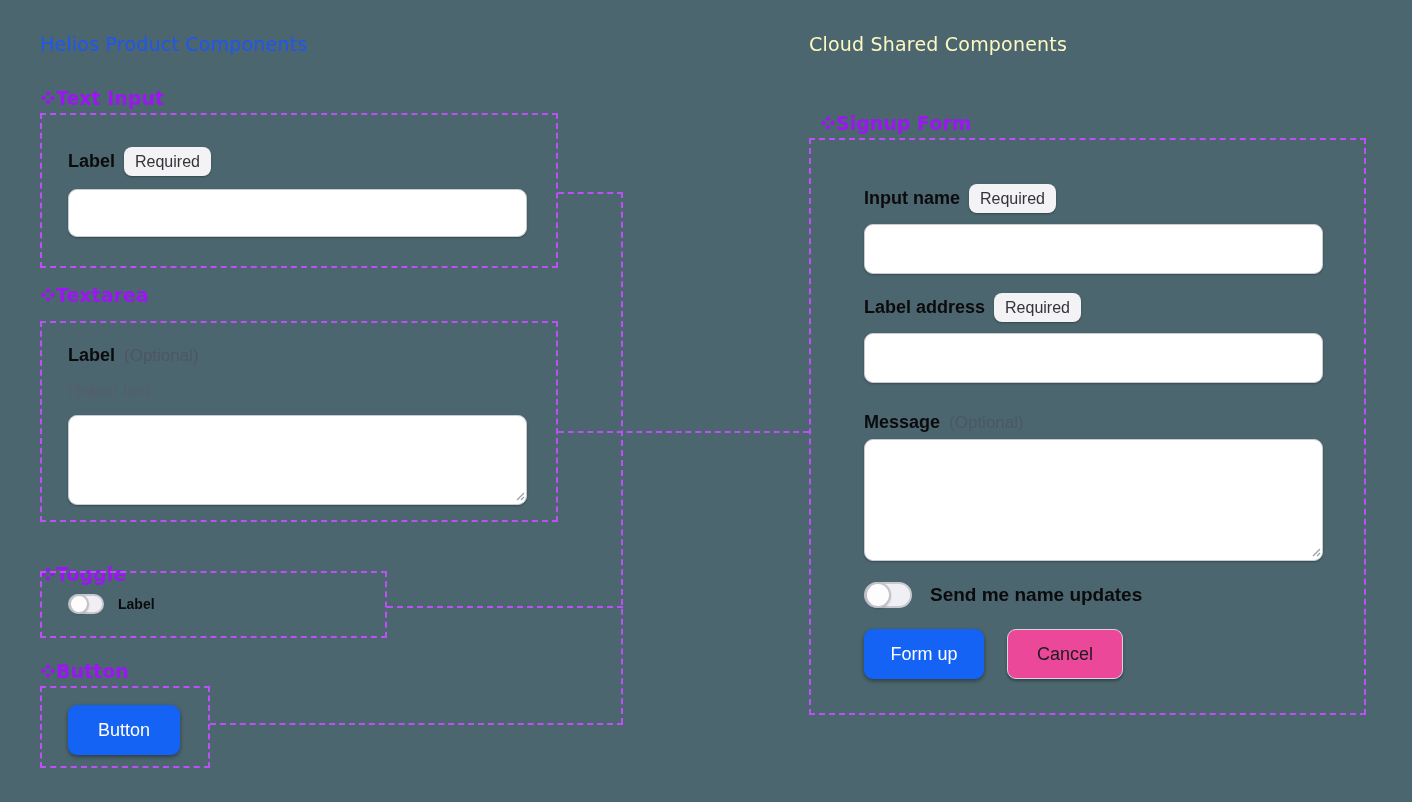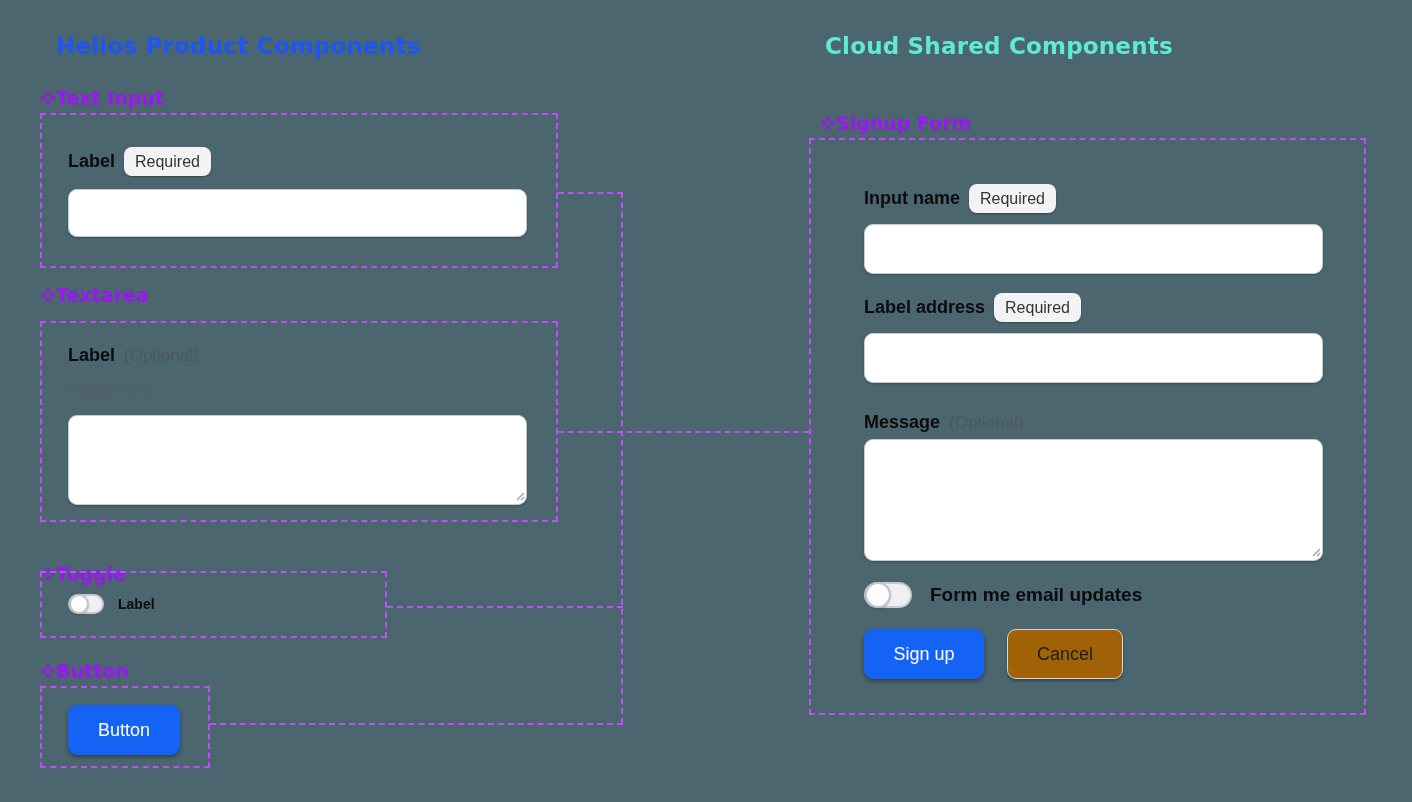--- a/index.html
+++ b/index.html
@@ -18,24 +18,24 @@
 
   
   .conn{position:absolute;pointer-events:none;}
   .conn-h{border-top:2px dashed var(--frame);height:0;}
   .conn-v{border-left:2px dashed var(--frame);width:0;}
 
   
   .page-title{
     position:absolute;
     font-family:"DejaVu Sans","Liberation Sans",sans-serif;
-    font-size:23px;font-weight:700;letter-spacing:.2px;white-space:nowrap;margin-left:16px;
+    font-size:19px;font-weight:400;letter-spacing:.2px;white-space:nowrap;
   }
   .title-blue{color:var(--blue-title);}
-  .title-dark{color:#5eead4;}
+  .title-dark{color:#fef9c3;}
 
   
   .sec-header{
     position:absolute;display:flex;align-items:center;
     color:var(--purple);font-family:"DejaVu Sans","Liberation Sans",sans-serif;
     font-size:19px;font-weight:700;white-space:nowrap;
   }
   .sec-header svg{flex:0 0 auto;}
 
   
@@ -74,21 +74,21 @@
   .track-lg{width:48px;height:26px;}
   .knob-lg{width:26px;height:26px;}
 
   .btn{
     position:absolute;display:flex;align-items:center;justify-content:center;
     border-radius:9px;font-size:18px;cursor:pointer;border:none;
     font-family:"Liberation Sans",sans-serif;white-space:nowrap;
   }
   .btn-primary{background:var(--btn-blue);color:#fff;box-shadow:0 2px 4px rgba(0,0,10,.4);}
   .btn-secondary{
-    background:#a16207;color:#1b1b20;border:1.5px solid #D5D5DB;
+    background:#ec4899;color:#1b1b20;border:1.5px solid #D5D5DB;
     box-shadow:0 2px 3px rgba(0,0,10,.35);
   }
 </style>
 </head>
 <body>
 
 <div class="canvas">
 
   <div class="conn conn-h" style="left:558px;top:192px;width:65px"></div>
   <div class="conn conn-v" style="left:621px;top:192px;height:532px"></div>
@@ -199,19 +199,19 @@
     </div>
     <textarea class="tbox" style="left: 53px; top: 299px; width: 459px; height: 122px;"></textarea>
     <svg class="resize-handle" style="left:498px;top:405px" viewBox="0 0 12 12">
       <path d="M11 4 4 11 M11 8 8 11" stroke="#9aa0a8" stroke-width="1.3" fill="none"></path>
     </svg>
 
     <div class="toggle-row" style="left:53px;top:442px;gap:18px">
       <div class="track track-lg">
           <div class="knob knob-lg"></div>
         </div>
-      <span class="lbl" style="font-size:19px">Form me email updates</span>
-    </div>
-
-    <button class="btn btn-primary" style="left:53px;top:489px;width:120px;height:50px">Sign up</button>
+      <span class="lbl" style="font-size:19px">Send me name updates</span>
+    </div>
+
+    <button class="btn btn-primary" style="left:53px;top:489px;width:120px;height:50px">Form up</button>
     <button class="btn btn-secondary" style="left:196px;top:489px;width:116px;height:50px">Cancel</button>
   </div>
 </div>
 
 </body></html>

